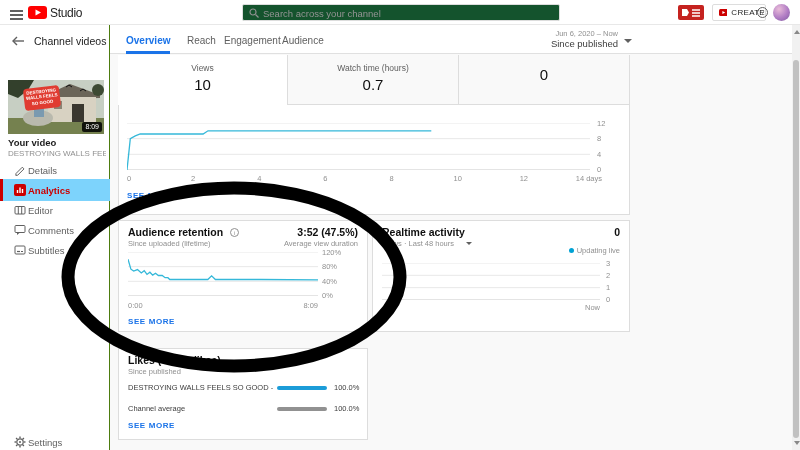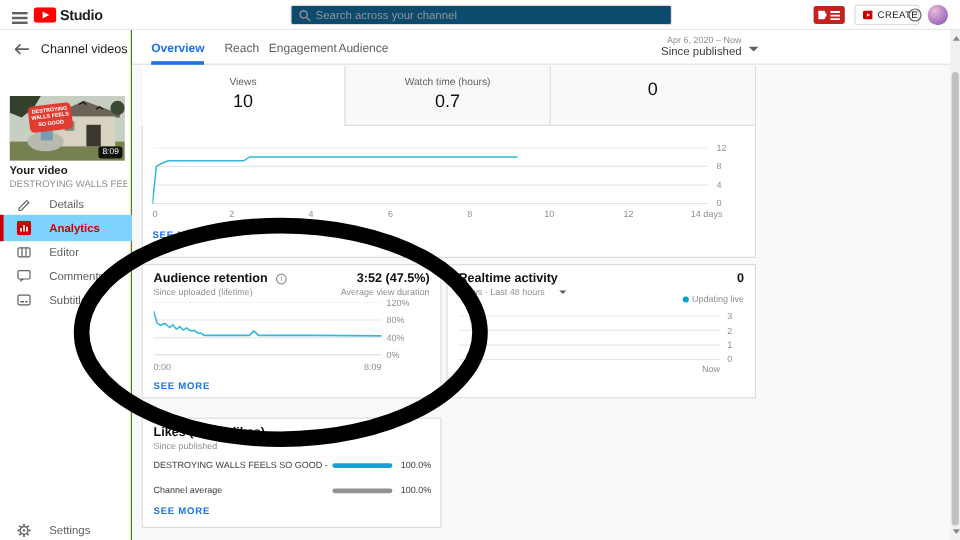--- a/index.html
+++ b/index.html
@@ -3,40 +3,40 @@
 <meta charset="utf-8">
 <style>
   *{margin:0;padding:0;box-sizing:border-box}
   html,body{background:#fff}
   #page{position:relative;width:800px;height:450px;overflow:hidden;background:#f9f9f9;
         font-family:"Liberation Sans","DejaVu Sans",sans-serif;color:#0f0f0f}
   .abs{position:absolute}
   
   .header{left:0;top:0;width:800px;height:25px;background:#fff;border-bottom:1px solid #e8e8e8;z-index:5}
   .hamburger span{display:block;width:13px;height:2px;background:#606060;margin:2px 0}
-  .brand-text{font-size:12px;font-weight:bold;color:#1d1d1d;letter-spacing:-.3px}
-  .searchbox{left:242px;top:4px;width:318px;height:17px;border:1px solid #ddd;border-radius:2px;background:#0c4a6e}
+  .brand-text{font-size:12px;font-weight:normal;color:#1d1d1d;letter-spacing:-.3px}
+  .searchbox{left:242px;top:4px;width:318px;height:17px;border:1px solid #ddd;border-radius:2px;background:#14532d}
   .search-ph{font-size:9.5px;color:#949494;line-height:15px}
   .extbadge{left:678px;top:5px;width:26px;height:15px;background:#c5221f;border-radius:2px}
   .createbtn{left:712px;top:4px;width:54px;height:17px;border:1px solid #ddd;border-radius:2px;background:#fff;display:flex;align-items:center;gap:4px;padding-left:6px}
   .create-label{font-size:8px;font-weight:normal;color:#1d1d1d;letter-spacing:.3px}
   .helpicon{left:757px;top:7px;width:11px;height:11px;border:1px solid #606060;border-radius:50%;
             font-size:7px;color:#606060;text-align:center;line-height:9px}
   .avatar{left:773px;top:4px;width:17px;height:17px;border-radius:50%;
           background:radial-gradient(circle at 35% 30%,#e9bcd9 0%,#b07cc4 55%,#7e5a9e 100%)}
   
   .sidebar{left:0;top:25px;width:110px;height:425px;background:#fff;border-right:1px solid #4d7c0f;z-index:4}
   .side-title{font-size:10.5px;color:#1d1d1d}
   .thumb{left:8px;top:55px;width:96px;height:54px;overflow:hidden;background:#c7cfc3}
   .bubble{position:absolute;left:16px;top:7px;width:36px;height:22px;background:#e03c31;border-radius:4px;
           transform:rotate(-7deg);color:#fff;font-size:4.5px;font-weight:bold;text-align:center;line-height:1.2;padding-top:2px}
   .duration{position:absolute;right:2px;bottom:2px;background:rgba(0,0,0,.85);color:#fff;font-size:7px;padding:0 3px;border-radius:2px;line-height:10px}
   .yourvideo{font-size:9.5px;color:#1d1d1d;font-weight:bold}
   .vidtitle{font-size:8px;color:#909090;width:98px;white-space:nowrap;overflow:hidden}
-  .srow{left:0;width:110px;height:22px;display:flex;align-items:center;gap:15px;padding-left:14px;cursor:pointer}
+  .srow{left:0;width:110px;height:22px;display:flex;align-items:center;gap:2px;padding-left:14px;cursor:pointer}
   .srow .lbl{font-size:9.5px;color:#606060}
   .srow.active{background:#7dd3fc}
   .srow.active .lbl{color:#c00;font-weight:bold}
   .srow.active::before{content:"";position:absolute;left:0;top:0;width:3px;height:100%;background:#c00}
   
   .tabbar{left:110px;top:25px;width:682px;height:29px;background:#fff;border-bottom:1px solid #e0e0e0}
   .tab{font-size:10px;color:#606060;cursor:pointer}
   .tab.active{color:#1a73e8;font-weight:bold}
   .tabline{left:126px;top:51px;width:44px;height:3px;background:#1a73e8}
   .daterange{font-size:7.5px;color:#909090;text-align:right}
@@ -198,21 +198,21 @@
 
   </div>
 
   <div class="abs tabbar"></div>
   <span class="abs tab active" style="left:126px;top:35px">Overview</span>
   <span class="abs tab" style="left:187px;top:35px">Reach</span>
   <span class="abs tab" style="left:224px;top:35px">Engagement</span>
   <span class="abs tab" style="left:282px;top:35px">Audience</span>
   <div class="abs tabline"></div>
   <div class="abs" style="left:480px;top:29px;width:138px">
-    <div class="daterange">Apr 6, 2020 – Now</div>
+    <div class="daterange">Jun 6, 2020 – Now</div>
     <div class="datemode">Since published</div>
   </div>
   <span class="abs caret" style="left:624px;top:39px"></span>
 
   <div class="abs card" style="left:118px;top:55px;width:512px;height:160px"></div>
   <div class="abs mcell" style="left:118px;width:169px;background:#fff">
     <div class="mlabel">Views</div>
     <div class="mvalue">10</div>
   </div>
   <div class="abs mcell inactive" style="left:287px;width:171px">

